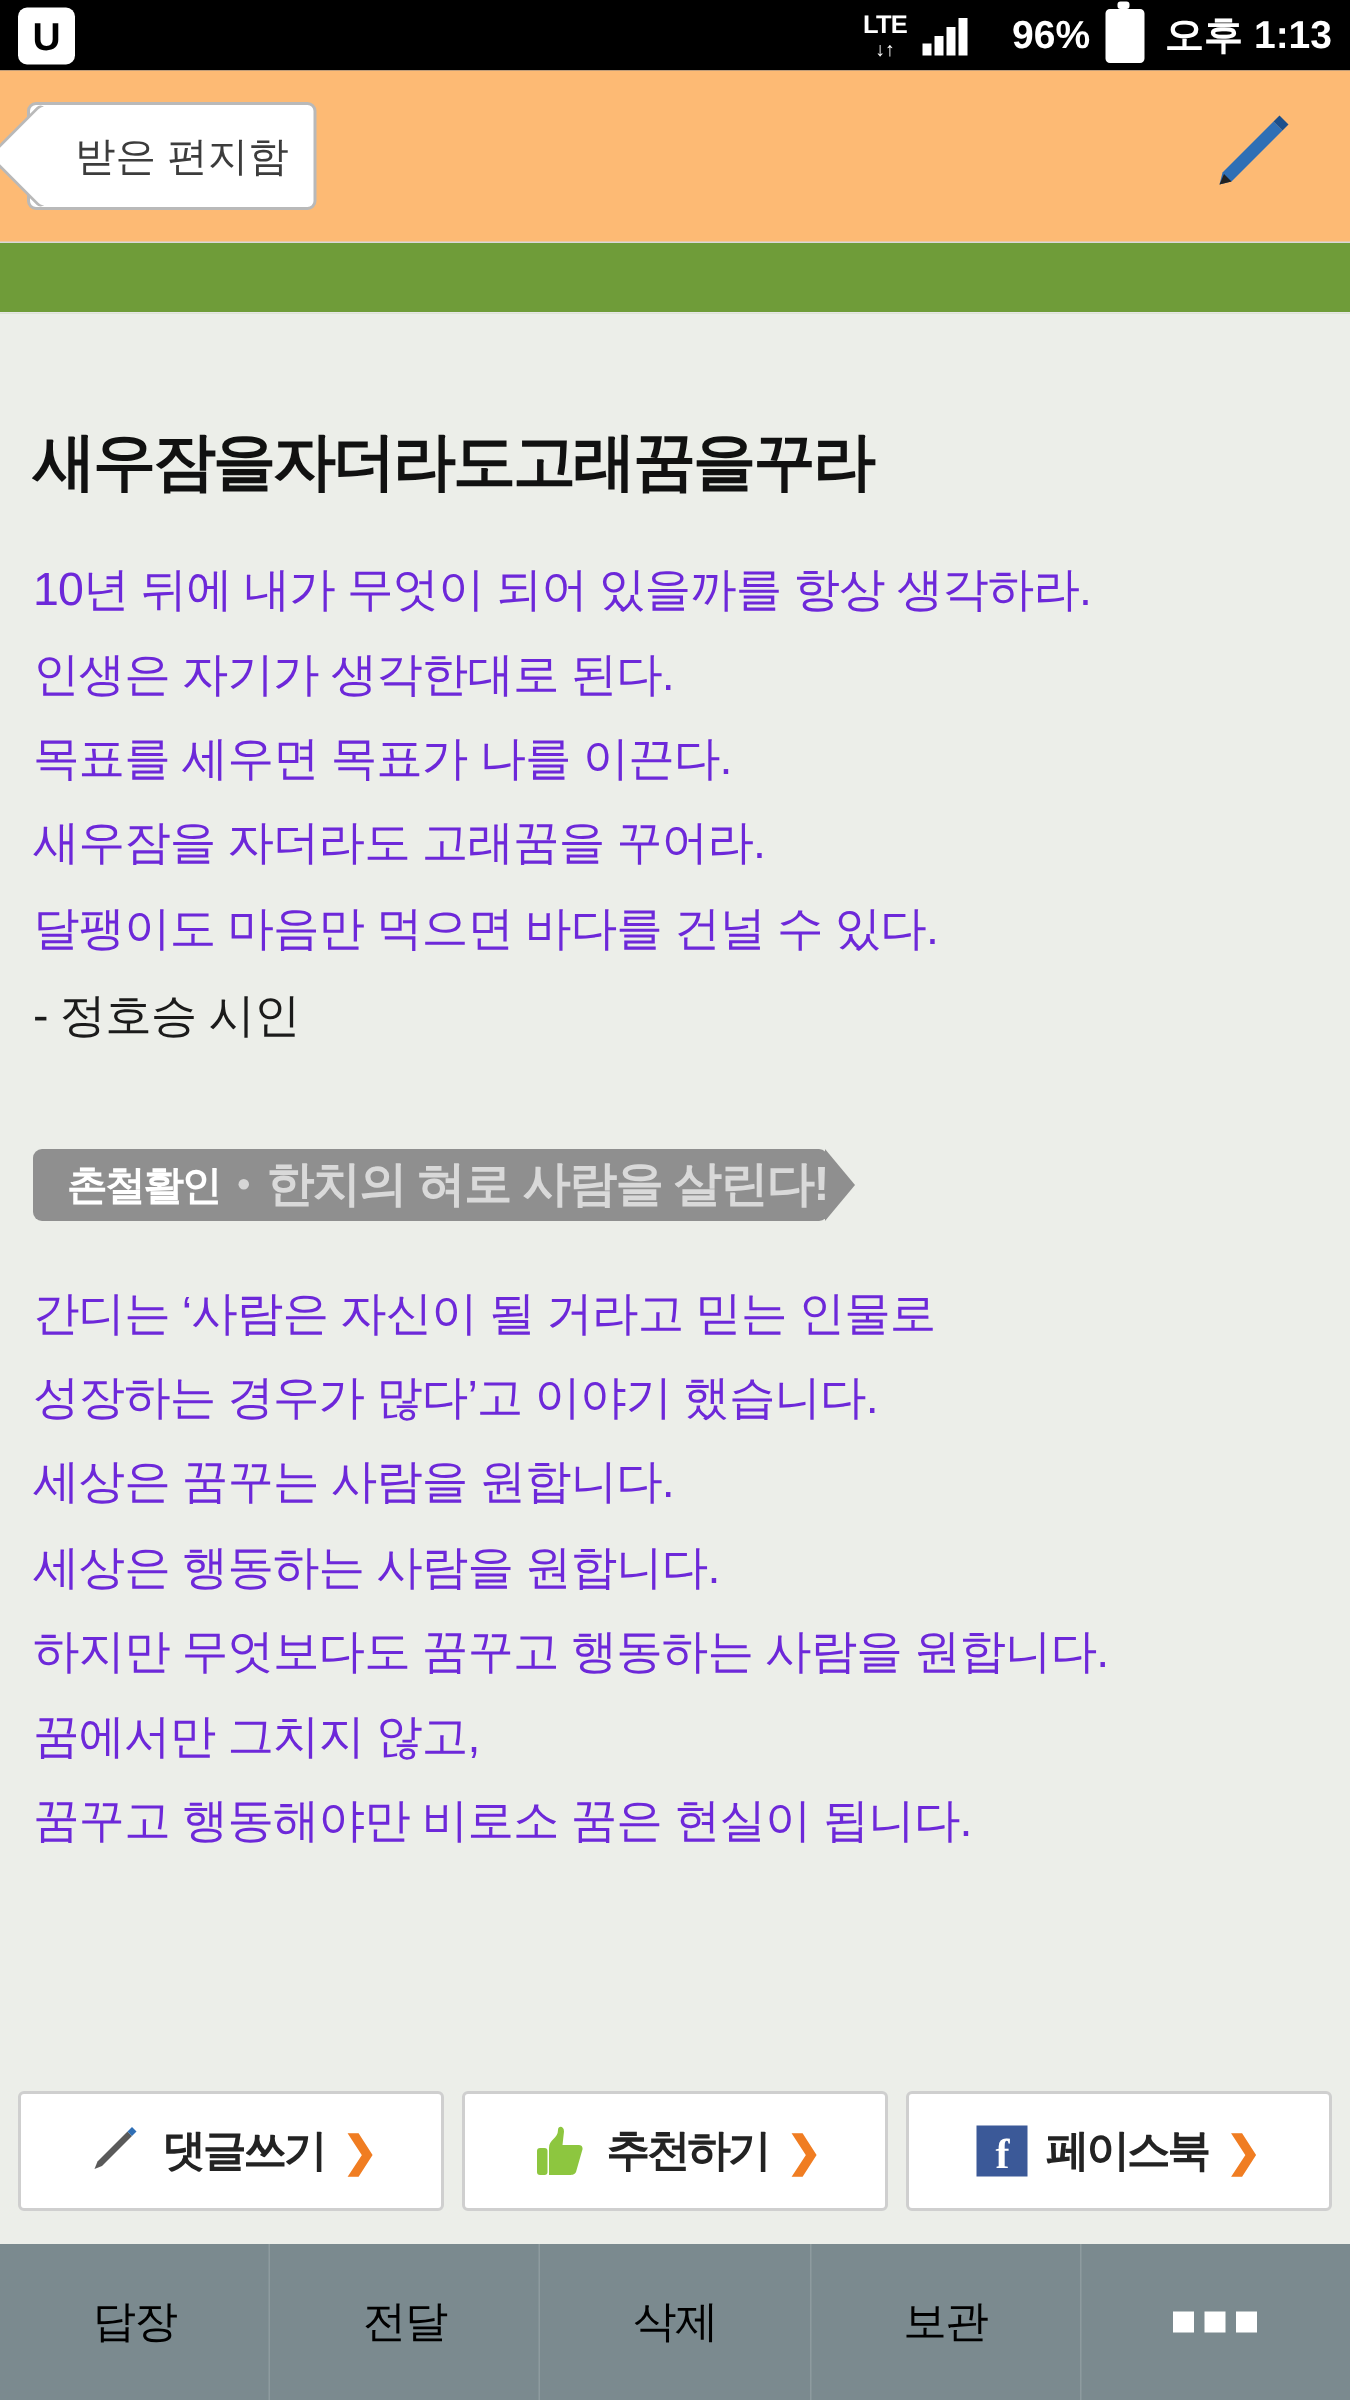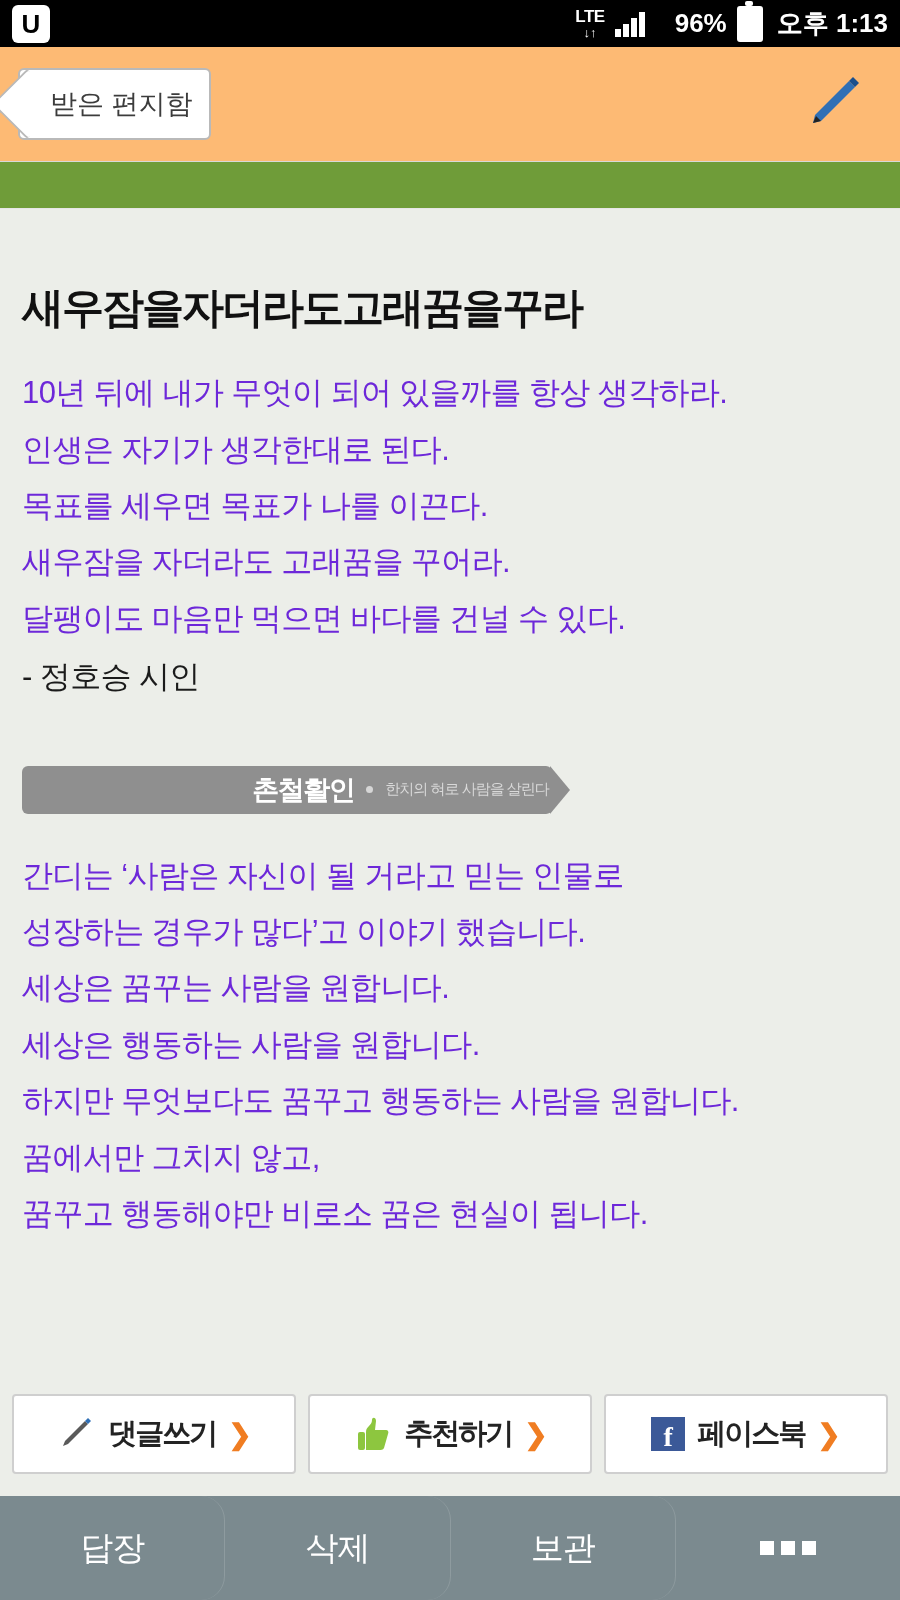--- a/index.html
+++ b/index.html
@@ -251,22 +251,23 @@
     font-weight: bold;
     letter-spacing: -1.5px;
   }
   .banner-dot {
     width: 7px; height: 7px;
     background: #d6d6d6;
     border-radius: 50%;
   }
   .banner-sub {
     color: #d9d9d9;
-    font-size: 15px;
+    font-size: 32px;
     letter-spacing: -1px;
+    font-weight: bold;
   }
   .banner-arrow {
     position: absolute;
     right: 0;
     width: 0; height: 0;
     border-top: 24px solid transparent;
     border-bottom: 24px solid transparent;
     border-left: 20px solid #8f8f8f;
   }
 
@@ -324,26 +325,25 @@
     background: #7b8a8f;
     display: flex;
     align-items: stretch;
     flex: none;
   }
   .bottom-item {
     flex: 1 1 0;
     display: flex;
     align-items: center;
     justify-content: center;
-    color: #ffffff;
-    font-size: 33px;
+    color: #000000;
+    font-size: 29px;
     letter-spacing: -1px;
     border-right: 1px solid #8e9b9f;
     box-sizing: border-box;
-    border-radius: 24px;
   }
   .bottom-item:last-child { border-right: none; }
   .more-dots {
     display: flex;
     gap: 7px;
   }
   .more-dots i {
     width: 14px; height: 14px;
     background: #ffffff;
     display: block;
@@ -443,20 +443,21 @@
         <span class="fb-badge">f</span>
         <span class="action-label">페이스북</span>
         <span class="action-caret">❯</span>
       </div>
 
     </div>
   </div>
 
   <div class="bottom-bar">
     <div class="bottom-item">답장</div>
+    <div class="bottom-item">전달</div>
     <div class="bottom-item">삭제</div>
     <div class="bottom-item">보관</div>
     <div class="bottom-item">
       <span class="more-dots">
           <i></i>
           <i></i>
           <i></i>
         </span>
     </div>
   </div>

